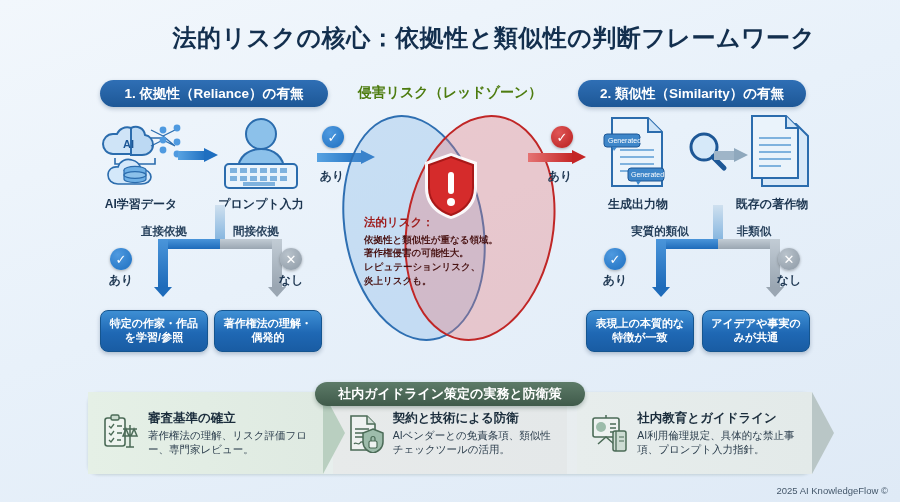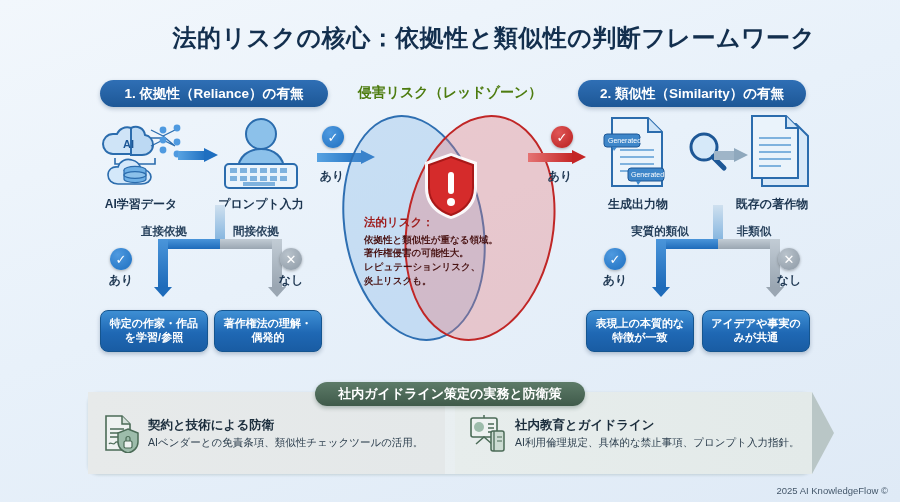--- a/index.html
+++ b/index.html
@@ -353,20 +353,44 @@
 
 <div class="resbox" style="left:586px;top:310px;">表現上の本質的な特徴が一致</div>
 <div class="resbox" style="left:702px;top:310px;">アイデアや事実のみが共通</div>
 
 <div class="bline l"></div>
 <div class="bline r"></div>
 <div class="bottom-title">社内ガイドライン策定の実務と防衛策</div>
 
 <div class="bottom">
 
+  <div class="bcard c1">
+    <div class="bicon">
+      <svg viewBox="0 0 38 40" width="38" height="40">
+        <rect x="3" y="5" width="20" height="28" rx="2.5" fill="#eef4ef" stroke="#4b6b57" stroke-width="1.6"></rect>
+        <rect x="9" y="2" width="8" height="5" rx="1.5" fill="#cbdccf" stroke="#4b6b57" stroke-width="1.4"></rect>
+        <g stroke="#4b6b57" stroke-width="1.3" fill="none">
+          <path d="M7 13l2 2 3-4M7 20l2 2 3-4M7 27l2 2 3-4"></path>
+          <path d="M15 13h5M15 20h5M15 27h4"></path>
+        </g>
+        <g stroke="#4b6b57" stroke-width="1.5" fill="none">
+          <path d="M28 12v22M21 16h14M24 16l-3 7h6zM32 16l-3 7h6zM24 34h8"></path>
+        </g>
+      </svg>
+    </div>
+    <div class="bcard-txt">
+      <h4>審査基準の確立</h4>
+      <p>著作権法の理解、リスク評価フロー、専門家レビュー。</p>
+    </div>
+    <div class="chev">
+      <svg viewBox="0 0 22 82" width="22" height="82" preserveAspectRatio="none">
+        <path d="M0 0 L22 41 L0 82 Z" fill="#b9cfc0"></path>
+      </svg>
+    </div>
+  </div>
 
   <div class="bcard c3">
     <div class="bicon">
       <svg viewBox="0 0 38 40" width="38" height="40">
         <path d="M4 3h16l8 8v26H4z" fill="#eef2f1" stroke="#4b6b57" stroke-width="1.6"></path>
         <path d="M20 3v8h8" fill="#d4e0da" stroke="#4b6b57" stroke-width="1.5"></path>
         <g stroke="#4b6b57" stroke-width="1.3">
             <path d="M8 16h14M8 20h14M8 24h10"></path>
           </g>
         <path d="M7 31c2-3 4 2 6-1s4 1 6-1" stroke="#4b6b57" stroke-width="1.3" fill="none"></path>

